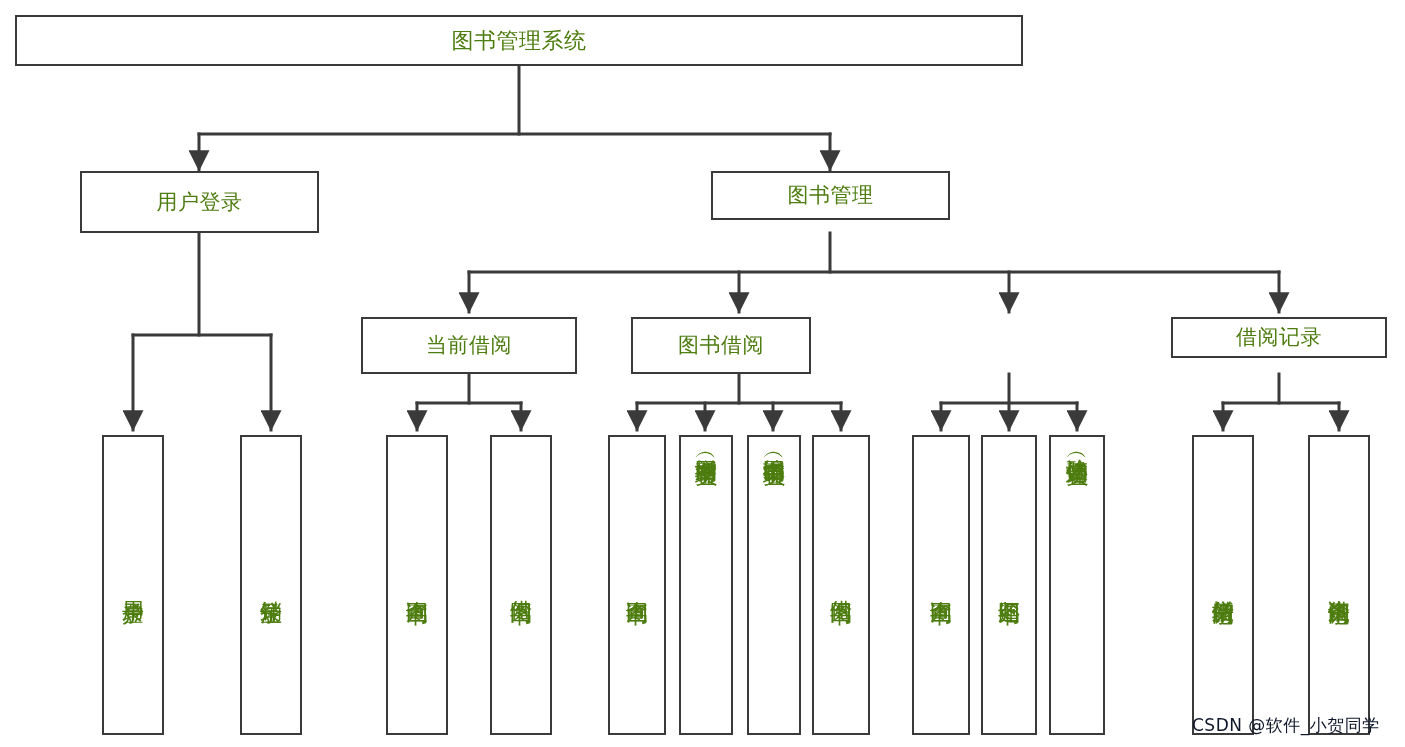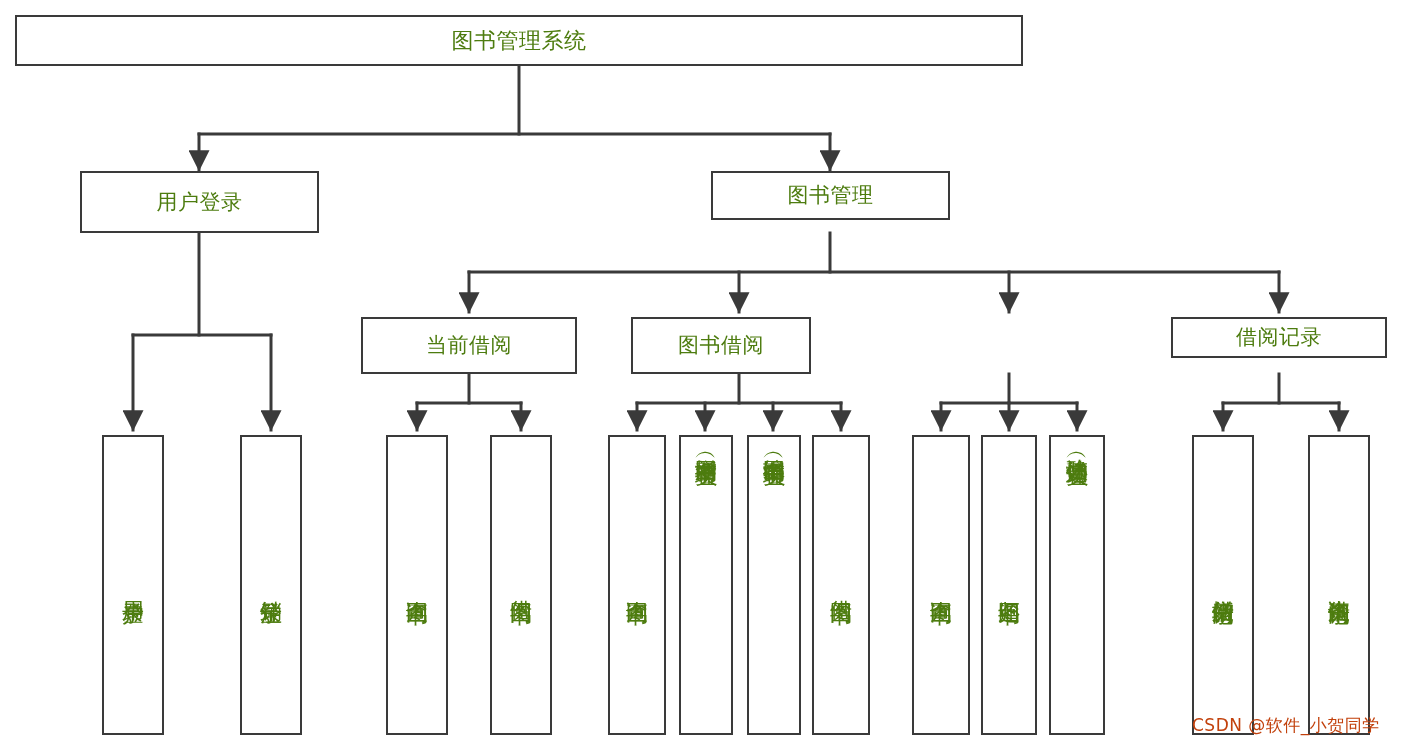--- a/index.html
+++ b/index.html
@@ -70,21 +70,21 @@
   
   .node.vert.topalign {
     align-items: flex-start;
     padding-top: 4px;
   }
   #watermark {
     position: absolute;
     left: 1192px;
     top: 714px;
     font-size: 17px;
-    color: #c2410c;
+    color: #0f172a;
     white-space: nowrap;
     letter-spacing: 0.5px;
     pointer-events: none;
   }
 </style>
 </head>
 <body>
 
 <div id="canvas">
 

